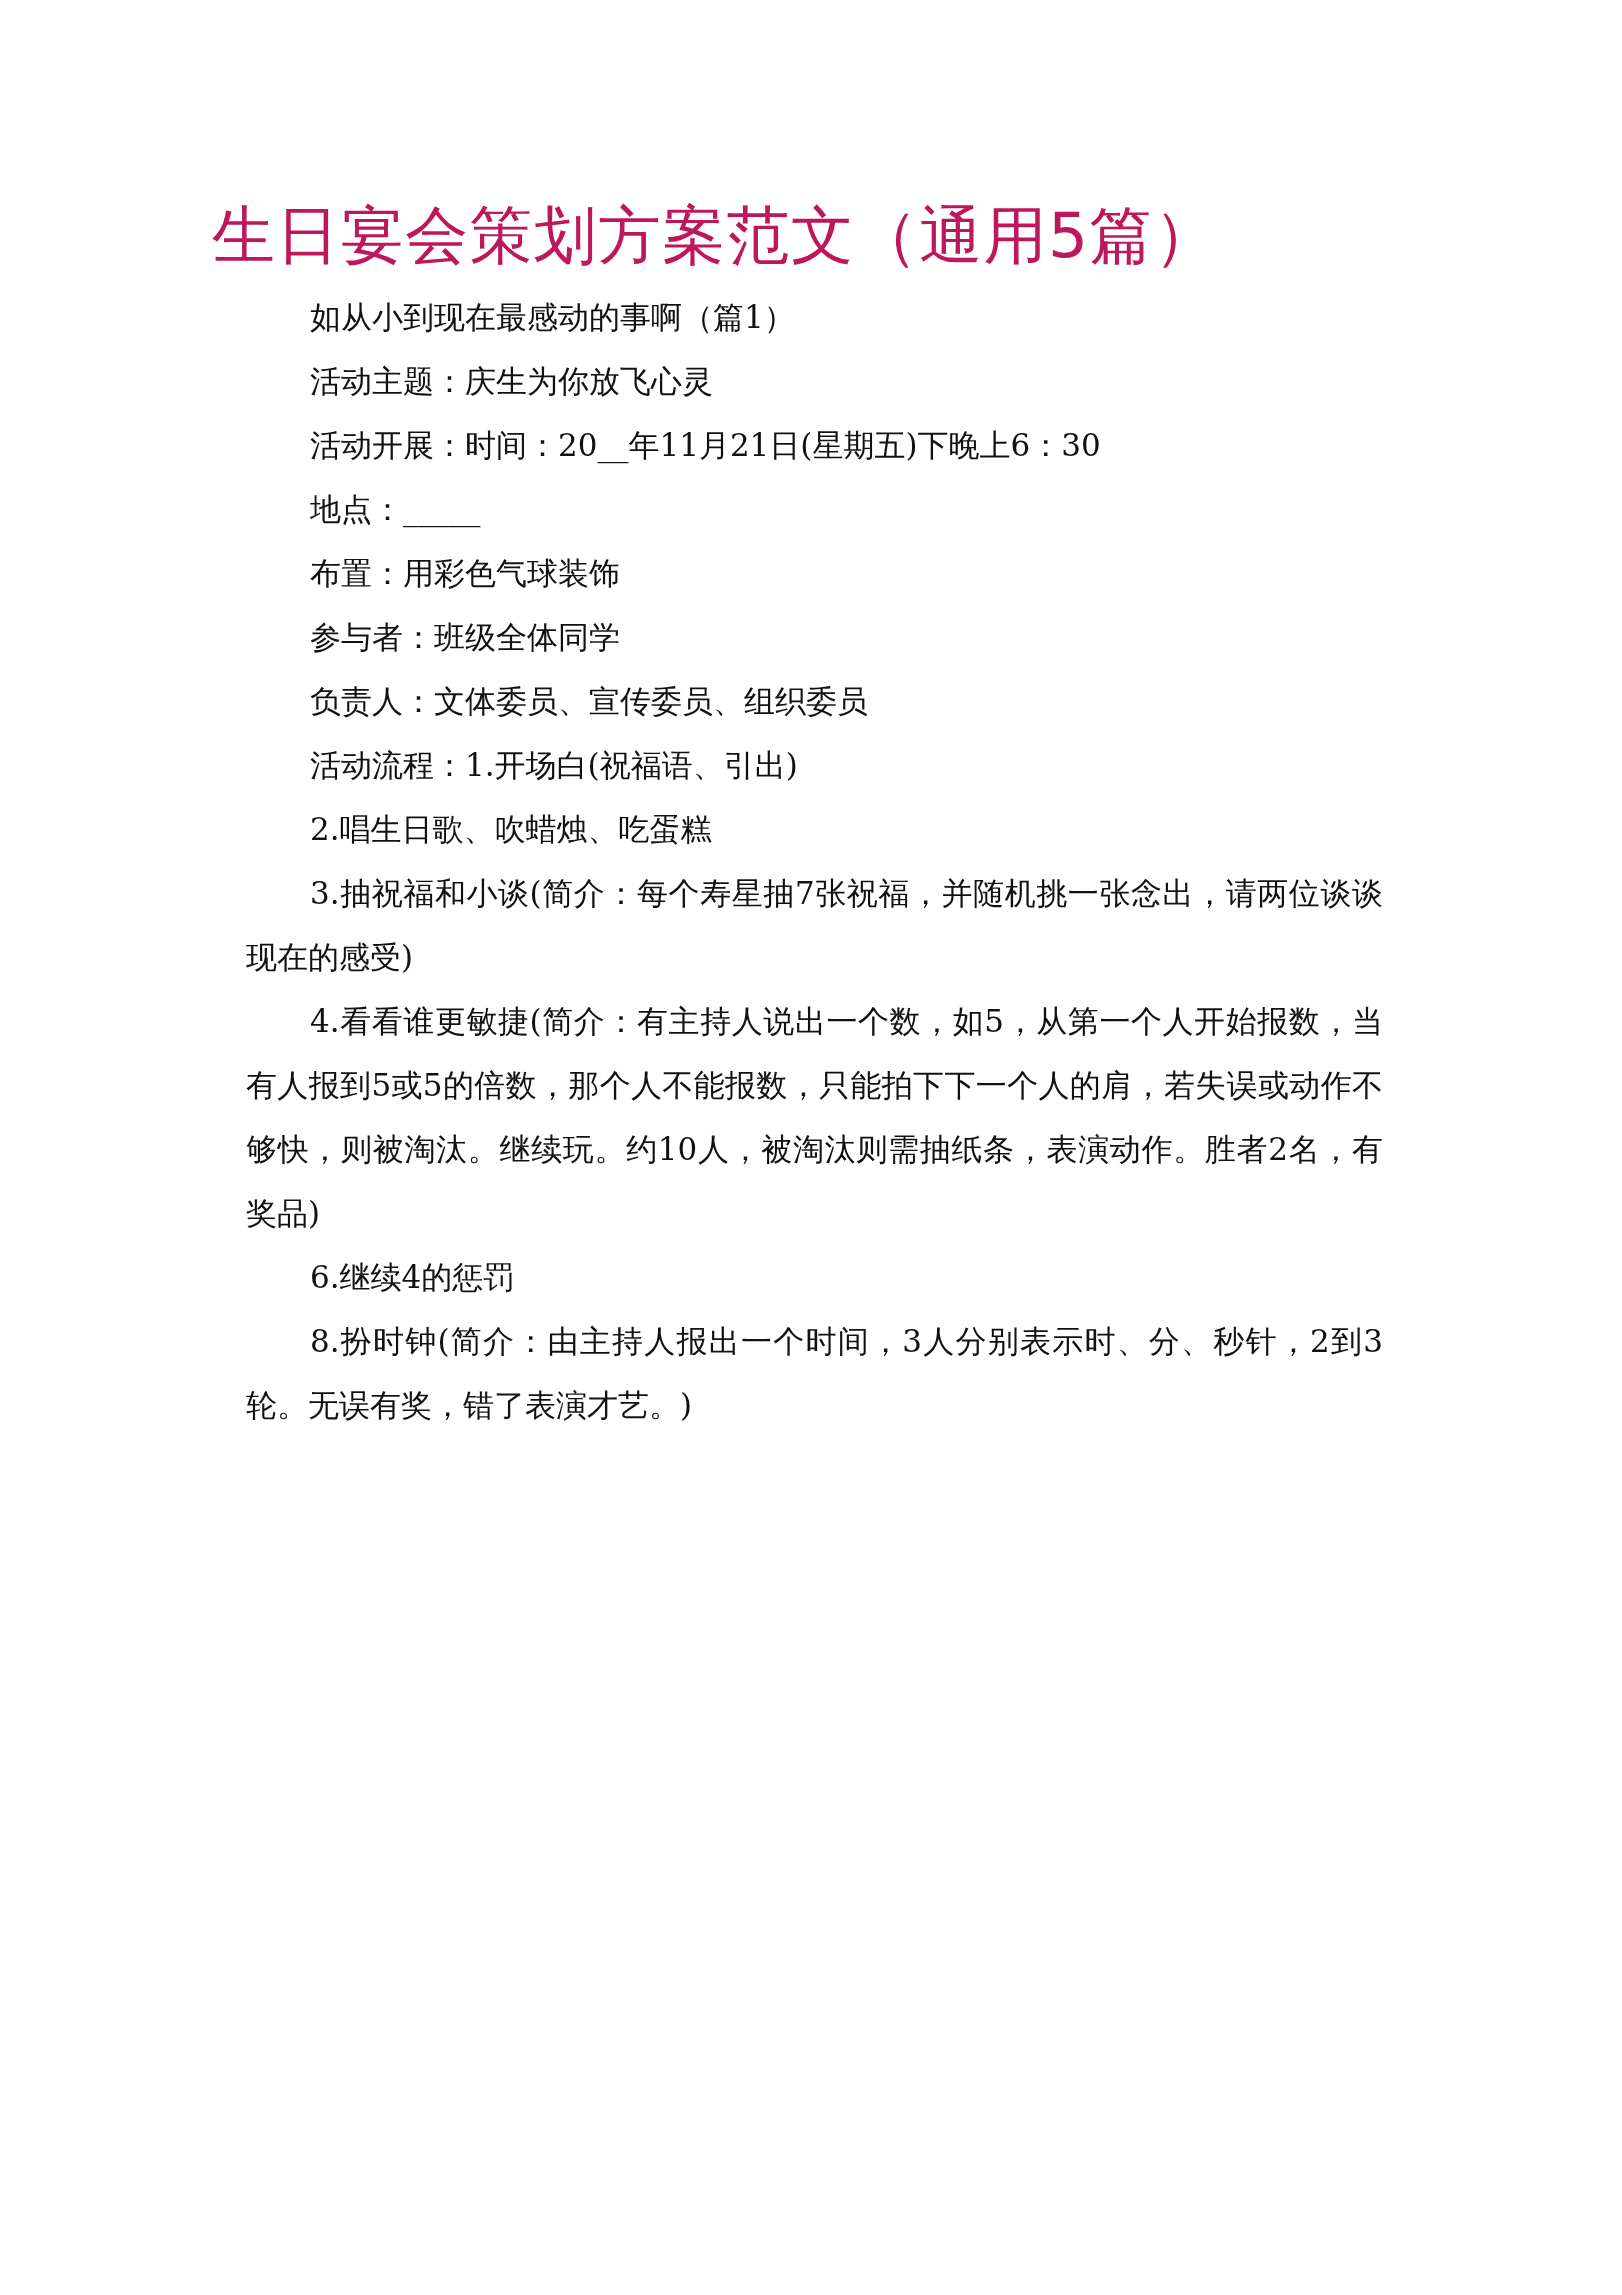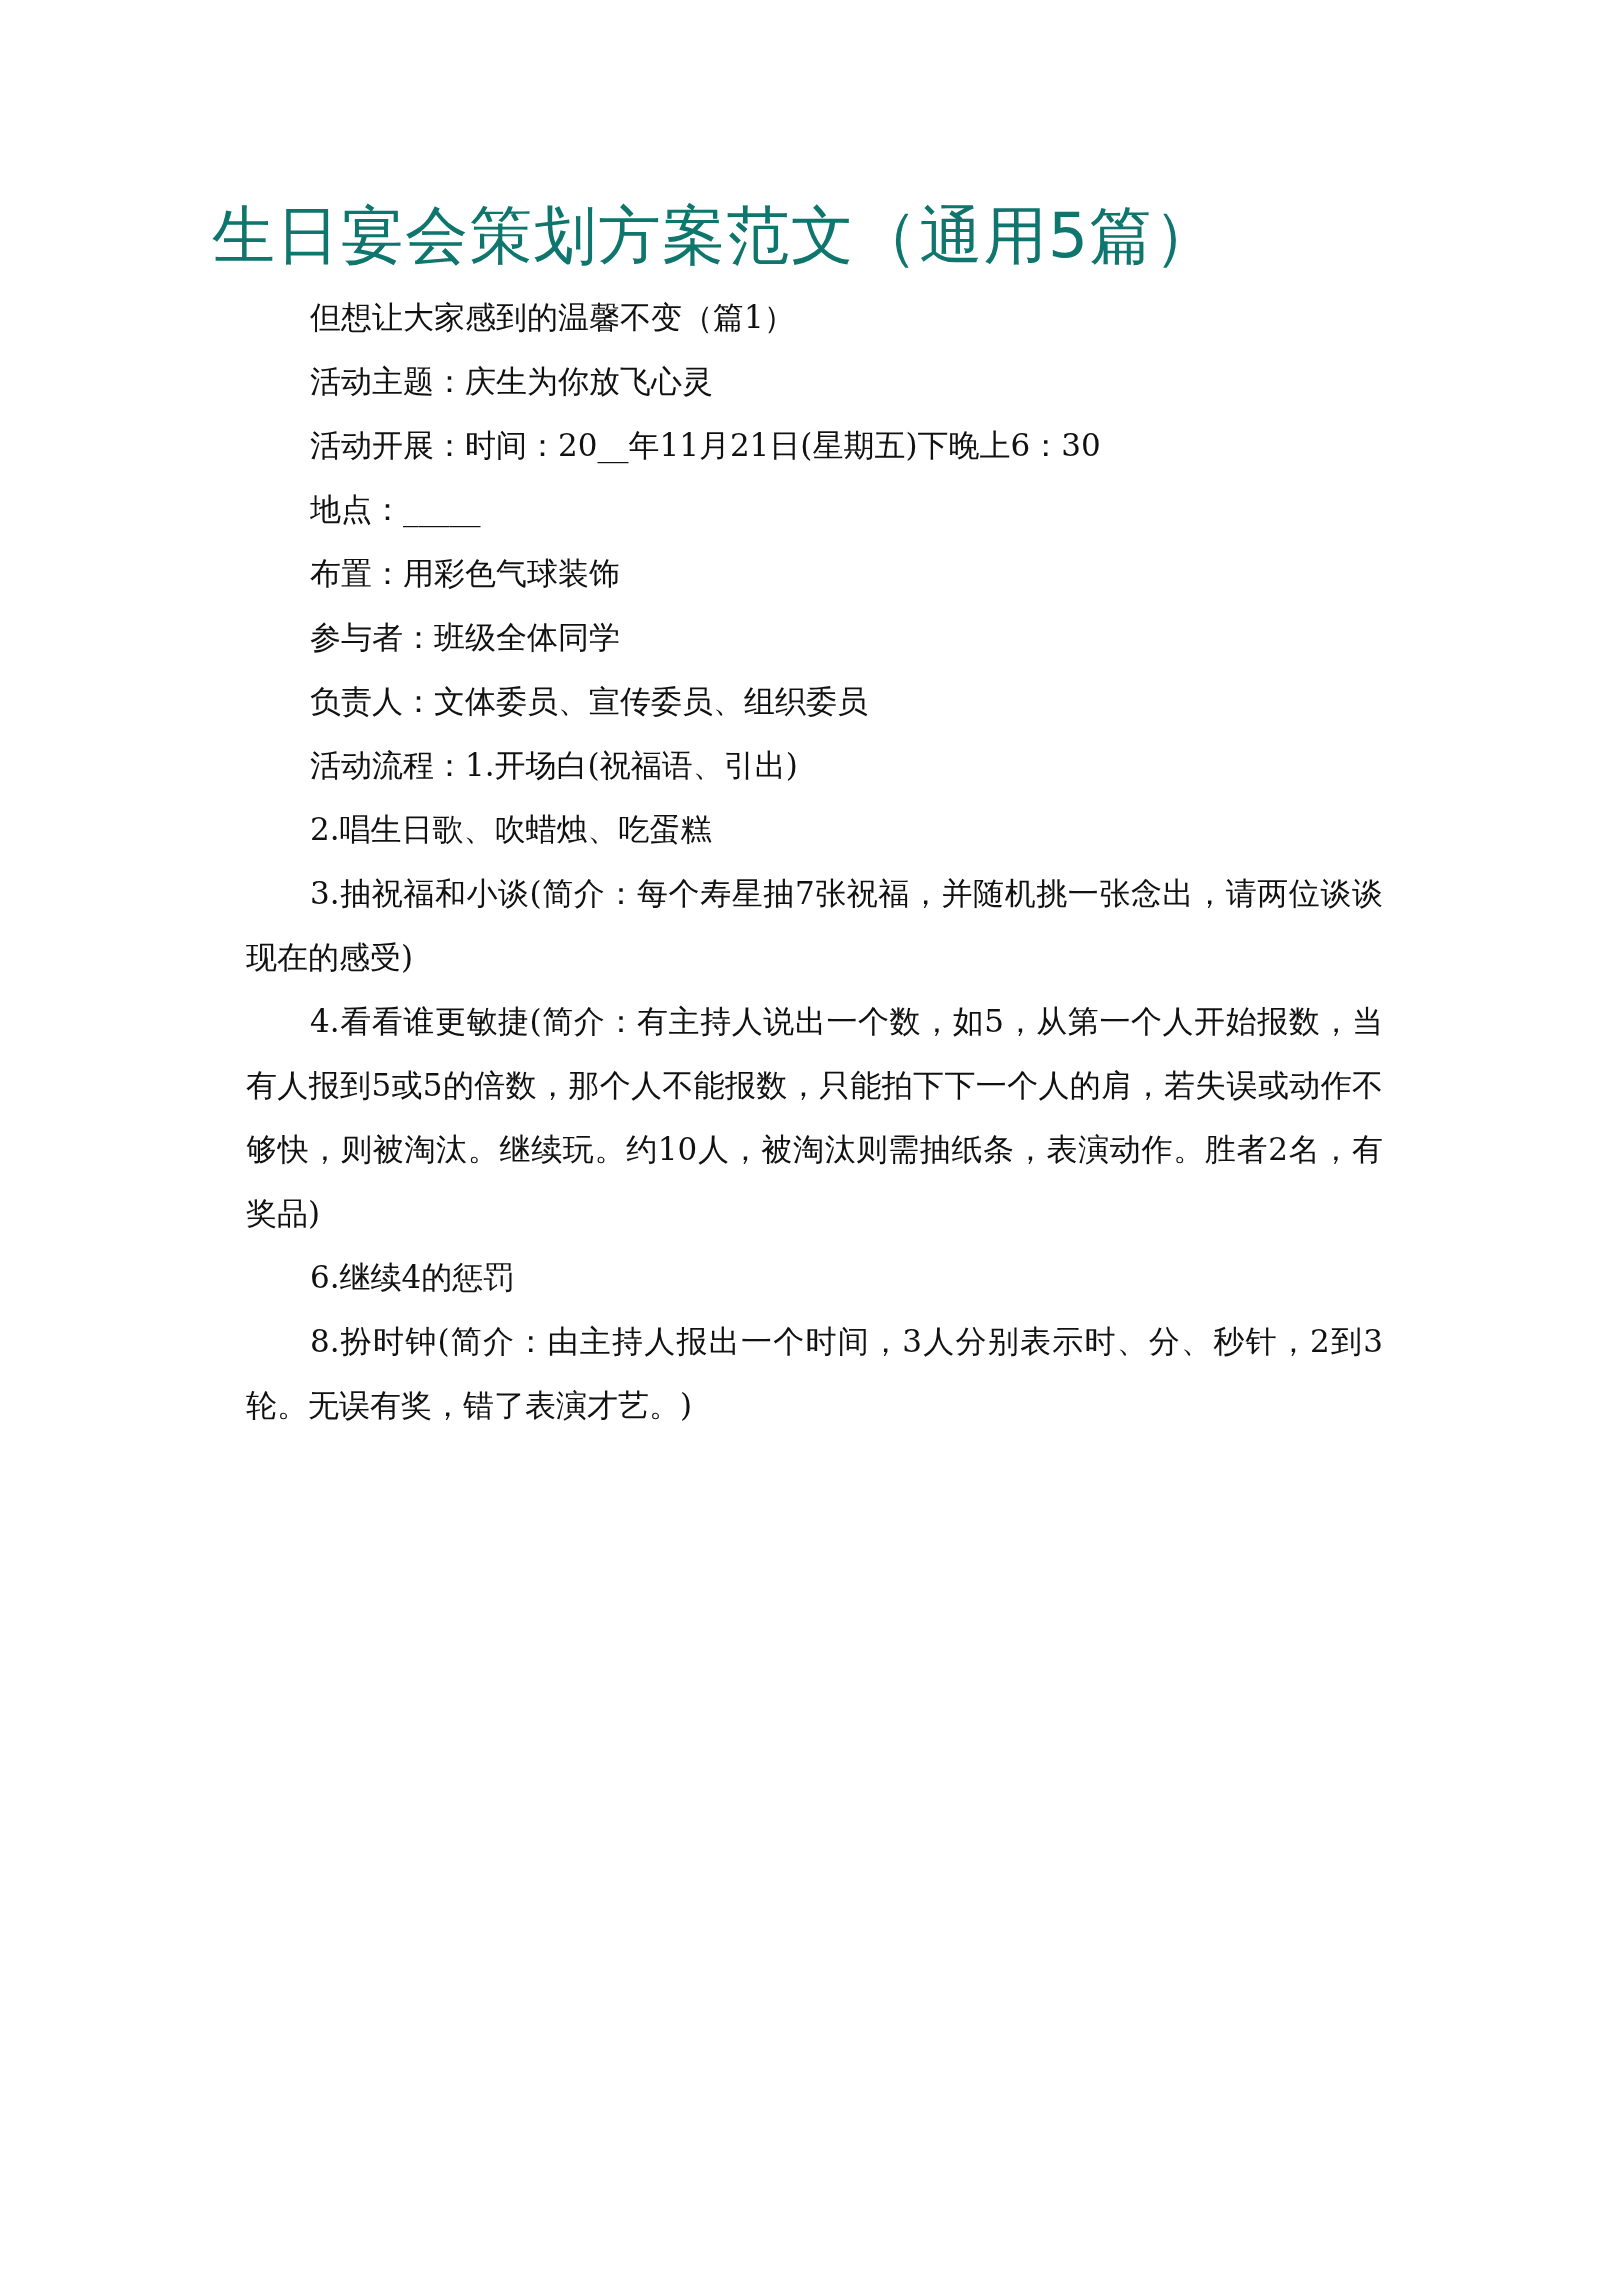--- a/index.html
+++ b/index.html
@@ -27,21 +27,21 @@
       position: absolute;
       left: 0;
       top: 196px;
       width: 1430px;
       text-align: center;
       font-family: "DejaVu Sans", "Liberation Sans", sans-serif;
       font-size: 63px;
       line-height: 79px;
       font-weight: normal;
       letter-spacing: 1.3px;
-      color: #0f766e;
+      color: #be185d;
       margin: 0;
     }
     .body {
       position: absolute;
       left: 246px;
       top: 285px;
       width: 1137px;
       font-size: 31px;
       line-height: 64px;
       text-align: justify;
@@ -53,21 +53,21 @@
       padding: 0;
       text-indent: 64px;
     }
   </style>
 </head>
 <body>
 
 <div class="page">
   <h1 class="title">生日宴会策划方案范文（通用5篇）</h1>
   <div class="body">
-    <p>但想让大家感到的温馨不变（篇1）</p>
+    <p>如从小到现在最感动的事啊（篇1）</p>
     <p>活动主题：庆生为你放飞心灵</p>
     <p>活动开展：时间：20__年11月21日(星期五)下晚上6：30</p>
     <p>地点：_____</p>
     <p>布置：用彩色气球装饰</p>
     <p>参与者：班级全体同学</p>
     <p>负责人：文体委员、宣传委员、组织委员</p>
     <p>活动流程：1.开场白(祝福语、引出)</p>
     <p>2.唱生日歌、吹蜡烛、吃蛋糕</p>
     <p>3.抽祝福和小谈(简介：每个寿星抽7张祝福，并随机挑一张念出，请两位谈谈现在的感受)</p>
     <p>4.看看谁更敏捷(简介：有主持人说出一个数，如5，从第一个人开始报数，当有人报到5或5的倍数，那个人不能报数，只能拍下下一个人的肩，若失误或动作不够快，则被淘汰。继续玩。约10人，被淘汰则需抽纸条，表演动作。胜者2名，有奖品)</p>

